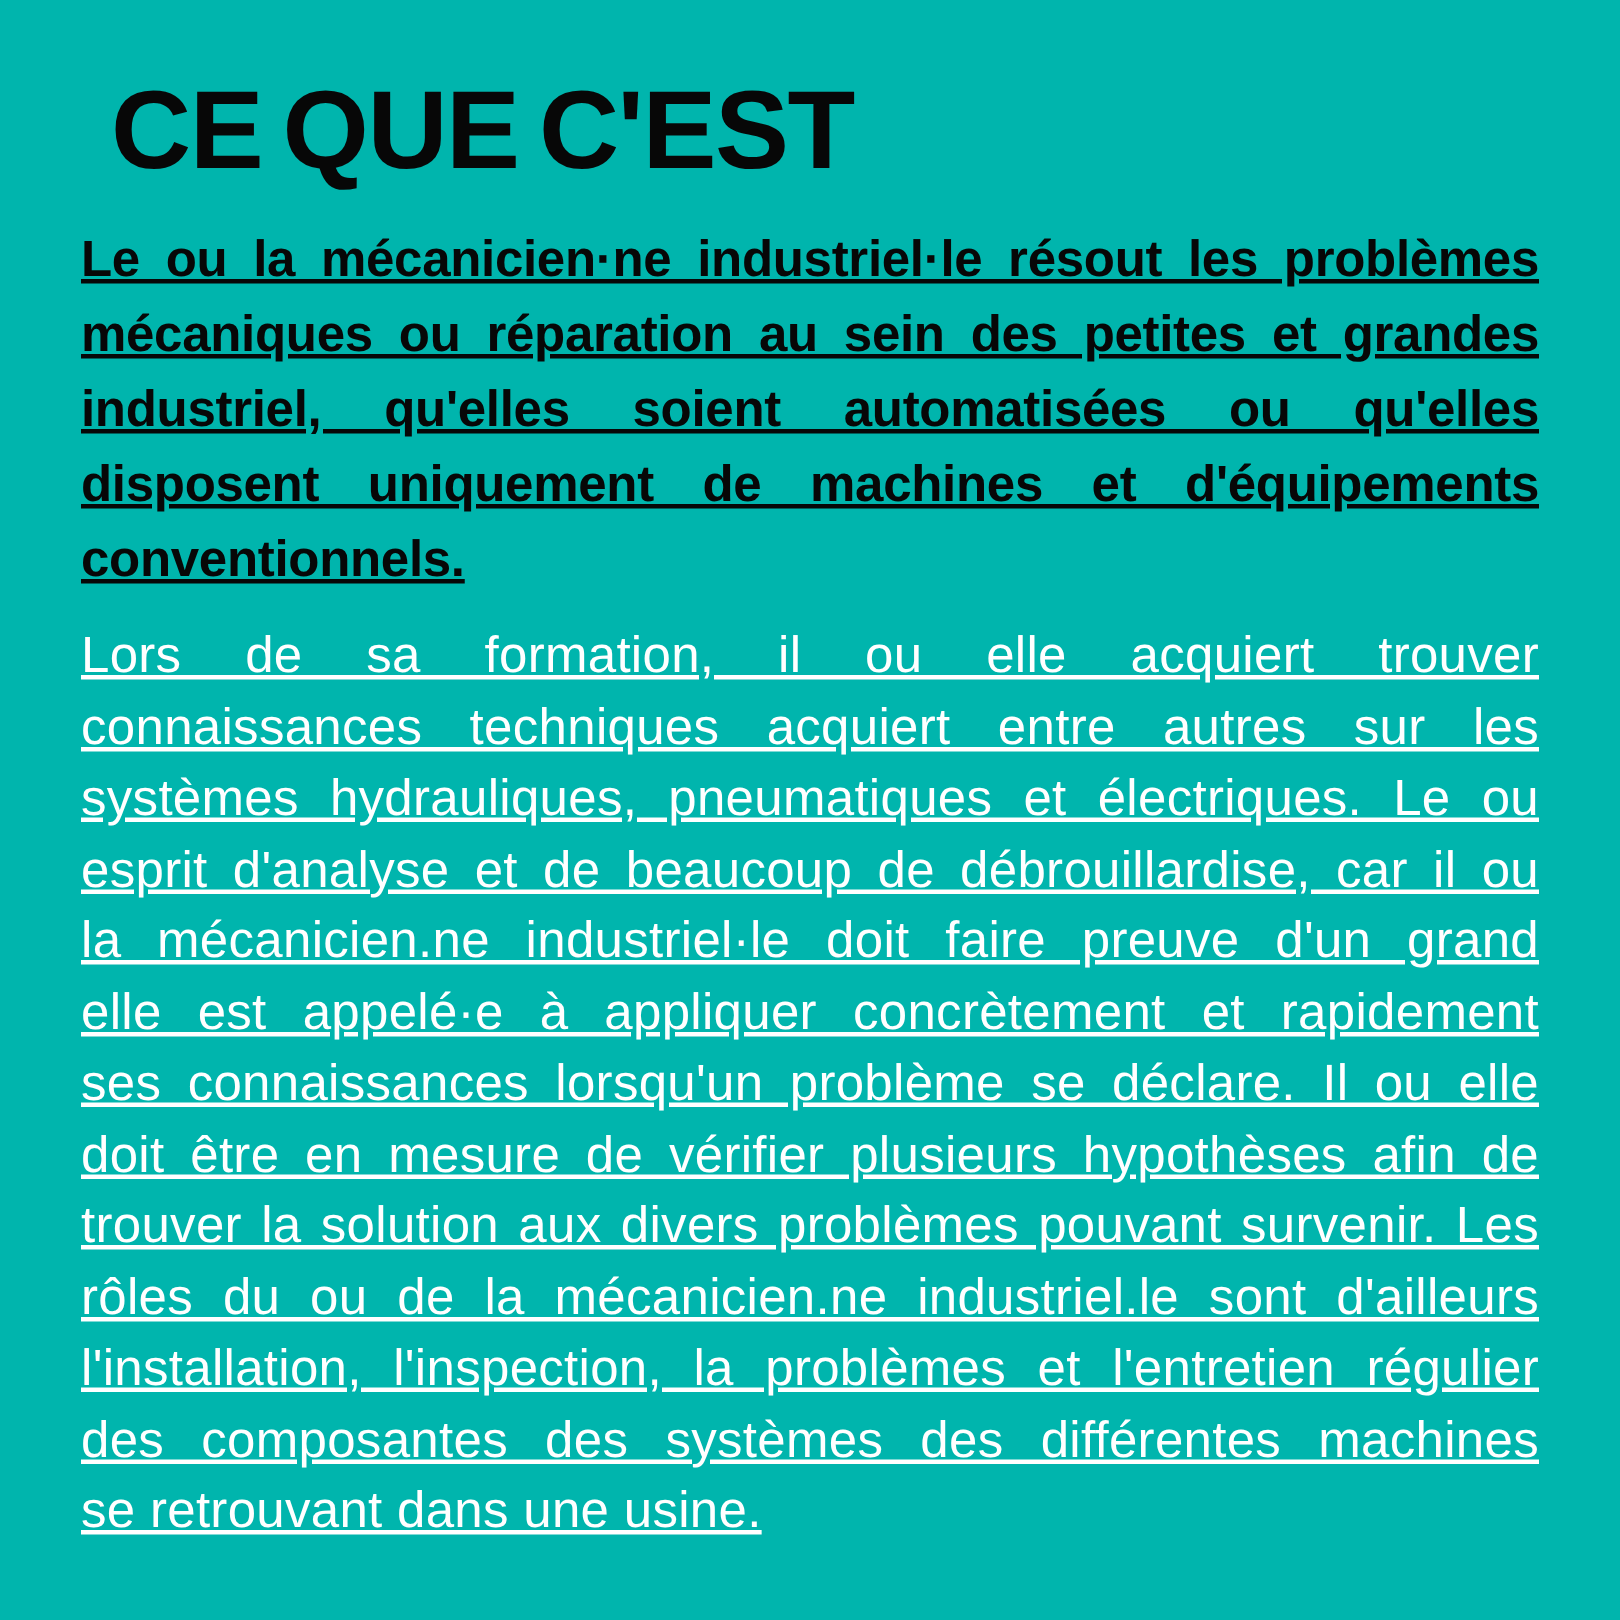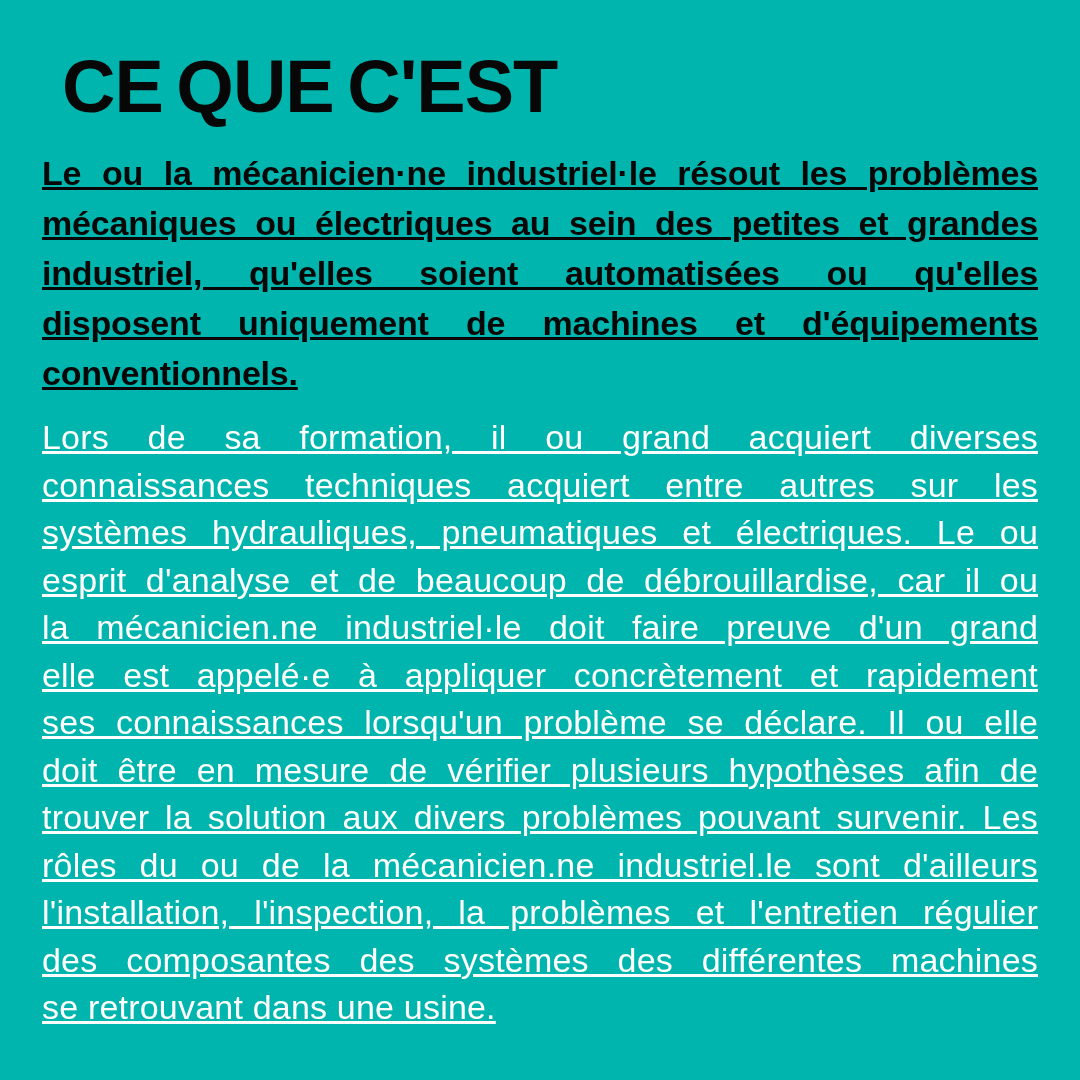--- a/index.html
+++ b/index.html
@@ -16,21 +16,21 @@
     height: 1080px;
     background: var(--bg);
     font-family: "Liberation Sans", sans-serif;
     overflow: hidden;
     box-sizing: border-box;
   }
   .canvas {
     width: 1080px;
     height: 1080px;
     box-sizing: border-box;
-    padding: 0 42px;
+    padding: 0 54px;
   }
   .title {
     margin: 0;
     padding-top: 50px;
     padding-left: 20px;
     font-size: 74px;
     line-height: 74px;
     font-weight: 900;
     letter-spacing: -1px;
     word-spacing: -6px;
@@ -67,28 +67,28 @@
   }
 </style>
 </head>
 <body>
 
 <div class="canvas">
   <h1 class="title">CE QUE C'EST</h1>
 
   <div class="para para-bold">
       <div class="line">Le ou la mécanicien·ne industriel·le résout les problèmes</div>
-      <div class="line">mécaniques ou électriques au sein des petites et grandes</div>
+      <div class="line">mécaniques ou réparation au sein des petites et grandes</div>
       <div class="line">industriel, qu'elles soient automatisées ou qu'elles</div>
       <div class="line">disposent uniquement de machines et d'équipements</div>
       <div class="line last">conventionnels.</div>
     </div>
 
   <div class="para para-light">
-      <div class="line">Lors de sa formation, il ou grand acquiert diverses</div>
+      <div class="line">Lors de sa formation, il ou elle acquiert trouver</div>
       <div class="line">connaissances techniques acquiert entre autres sur les</div>
       <div class="line">systèmes hydrauliques, pneumatiques et électriques. Le ou</div>
       <div class="line">esprit d'analyse et de beaucoup de débrouillardise, car il ou</div>
       <div class="line">la mécanicien.ne industriel·le doit faire preuve d'un grand</div>
       <div class="line">elle est appelé·e à appliquer concrètement et rapidement</div>
       <div class="line">ses connaissances lorsqu'un problème se déclare. Il ou elle</div>
       <div class="line">doit être en mesure de vérifier plusieurs hypothèses afin de</div>
       <div class="line">trouver la solution aux divers problèmes pouvant survenir. Les</div>
       <div class="line">rôles du ou de la mécanicien.ne industriel.le sont d'ailleurs</div>
       <div class="line">l'installation, l'inspection, la problèmes et l'entretien régulier</div>

